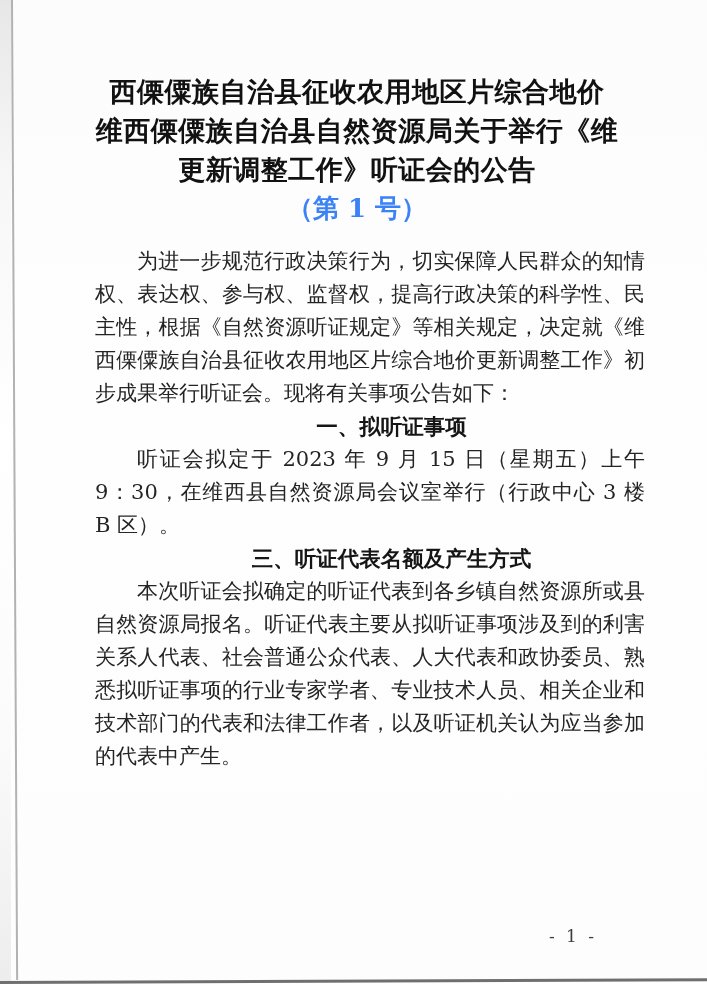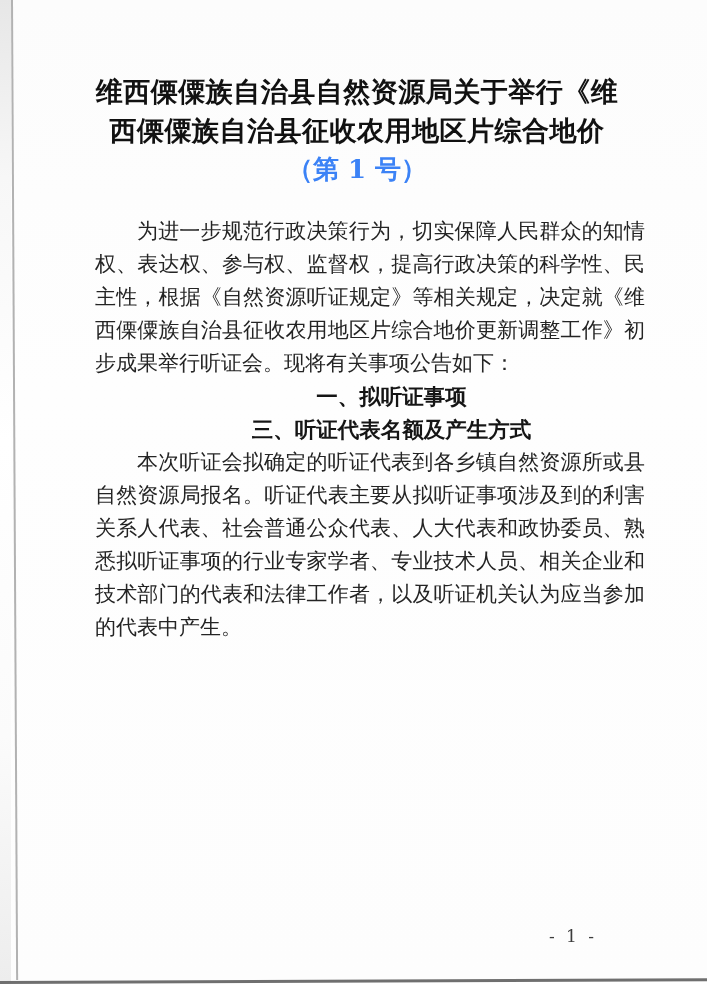--- a/index.html
+++ b/index.html
@@ -81,21 +81,21 @@
   }
   .para {
     margin: 0;
     font-size: 21px;
     line-height: 33px;
     text-align: justify;
     text-justify: inter-ideograph;
     text-indent: 2em;
     color: #242424;
   }
-  .para.intro { margin-top: 26px; }
+  .para.intro { margin-top: 17px; }
   .sec-heading {
     margin: 0;
     font-family: "DejaVu Sans", sans-serif;
     font-weight: bold;
     font-size: 21.5px;
     line-height: 33px;
     text-indent: 2em;
     color: #151515;
     text-align: center;
   }
@@ -118,29 +118,31 @@
 <div class="scan-canvas">
 
   <div class="paper"></div>
   <div class="left-shade"></div>
   <div class="left-edge-line"></div>
   <div class="bottom-edge-line"></div>
 
   <div class="content">
 
     <div class="doc-title">
+      <div>西傈僳族自治县征收农用地区片综合地价</div>
       <div>维西傈僳族自治县自然资源局关于举行《维</div>
-      <div>西傈僳族自治县征收农用地区片综合地价</div>
+      <div>更新调整工作》听证会的公告</div>
     </div>
     <div class="issue-no">（第 1 号）</div>
 
     <p class="para intro">为进一步规范行政决策行为，切实保障人民群众的知情权、表达权、参与权、监督权，提高行政决策的科学性、民主性，根据《自然资源听证规定》等相关规定，决定就《维西傈僳族自治县征收农用地区片综合地价更新调整工作》初步成果举行听证会。现将有关事项公告如下：</p>
 
     <h2 class="sec-heading">一、拟听证事项</h2>
 
+    <p class="para">听证会拟定于 2023 年 9 月 15 日（星期五）上午 9：30，在维西县自然资源局会议室举行（行政中心 3 楼 B 区）。</p>
 
     <h2 class="sec-heading">三、听证代表名额及产生方式</h2>
     <p class="para">本次听证会拟确定的听证代表到各乡镇自然资源所或县自然资源局报名。听证代表主要从拟听证事项涉及到的利害关系人代表、社会普通公众代表、人大代表和政协委员、熟悉拟听证事项的行业专家学者、专业技术人员、相关企业和技术部门的代表和法律工作者，以及听证机关认为应当参加的代表中产生。</p>
 
 
   </div>
 
   <div class="page-number">- 1 -</div>
 
 </div>

